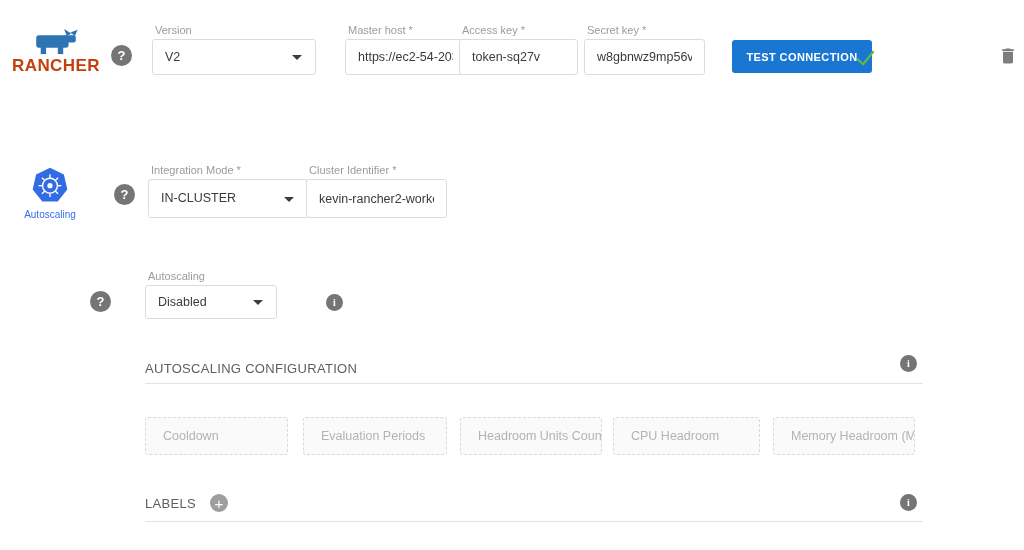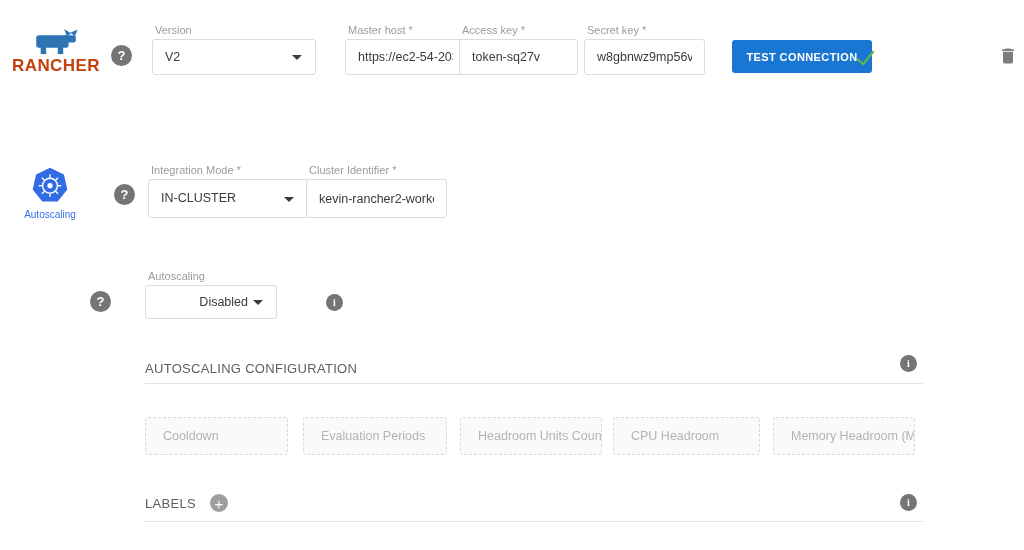--- a/index.html
+++ b/index.html
@@ -130,21 +130,21 @@
     <span class="field-label">Cluster Identifier *</span>
     <input value="kevin-rancher2-workers" style="">
   </div>
 
   <div class="circle-icon help" style="left:90px;top:291px;">
     <span>?</span>
   </div>
 
   <div class="field select" style="left:145px;top:285px;width:132px;height:34px;">
     <span class="field-label">Autoscaling</span>
-    <span class="value" style="line-height:32px;text-align:right;">Disabled</span>
+    <span class="value" style="line-height:32px;">Disabled</span>
     <span class="caret"></span>
   </div>
 
   <div class="circle-icon info" style="left:326px;top:294px;">
     <span>i</span>
   </div>
 
   <div class="section-title" style="left:145px;top:361px;">AUTOSCALING CONFIGURATION</div>
   <div class="circle-icon info" style="left:900px;top:355px;">
     <span>i</span>

